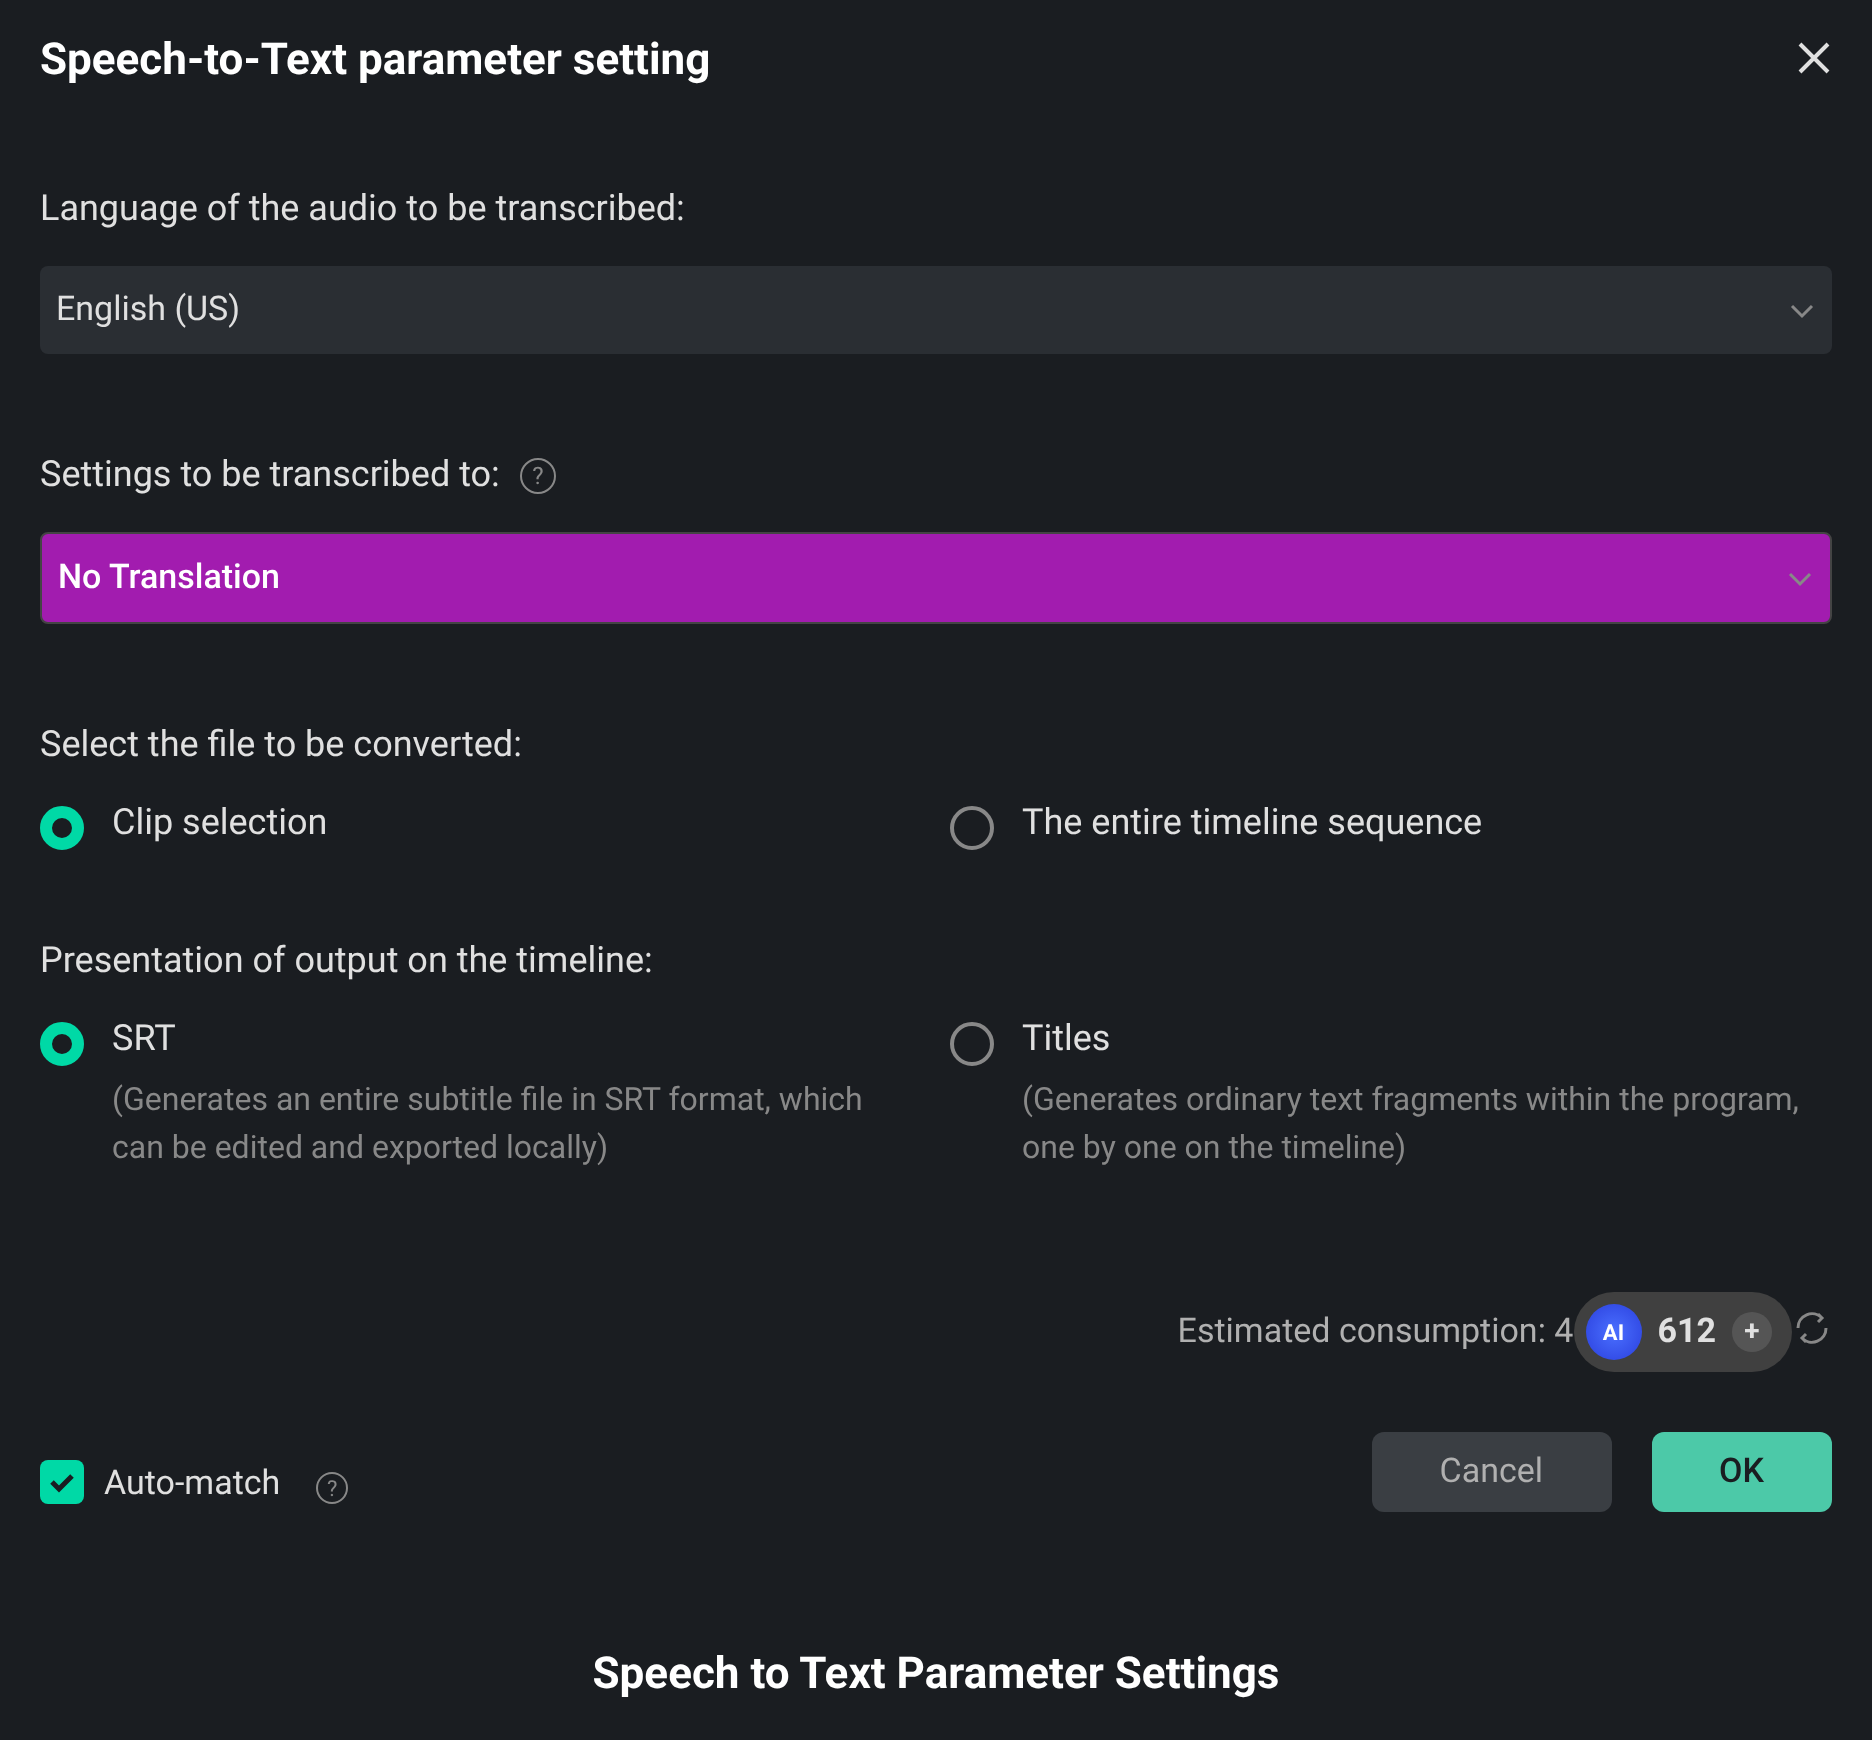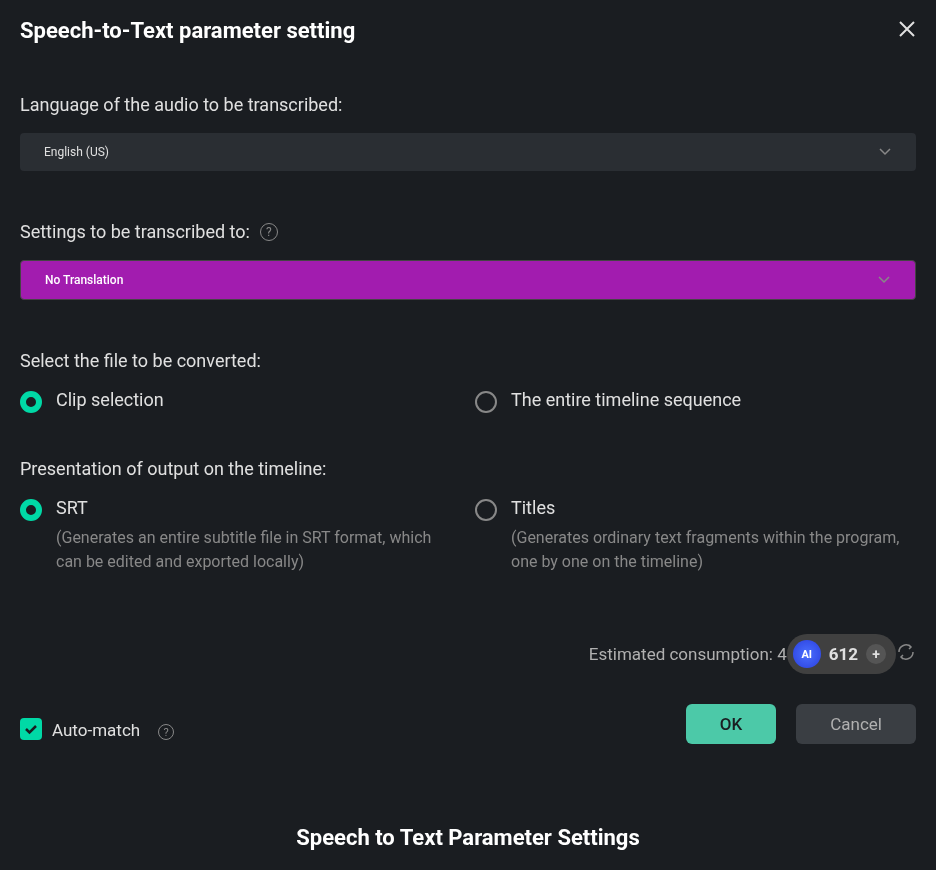--- a/index.html
+++ b/index.html
@@ -66,23 +66,23 @@
       border-radius: 50%;
       font-size: 11px;
       color: #888;
       margin-left: 8px;
     }
     .select-box {
       width: 100%;
       background: #2a2e33;
       border: none;
       border-radius: 4px;
-      padding: 12px 24px;
-      color: #e0e0e0;
-      font-size: 12px;
+      padding: 12px 8px;
+      color: #e0e0e0;
+      font-size: 17px;
       display: flex;
       justify-content: space-between;
       align-items: center;
       cursor: pointer;
       margin-bottom: 50px;
     }
     .select-box.dark {
       background: #a21caf;
       border: 1px solid #444;
     }
@@ -353,19 +353,19 @@
     <div class="checkbox-group">
       <div class="checkbox">
         <svg viewBox="0 0 16 16">
             <path d="M3 8 L6.5 11.5 L13 5" stroke="#1a1d21" stroke-width="2.5" fill="none"></path>
           </svg>
       </div>
       <span class="checkbox-label">Auto-match</span>
       <span class="help-icon-inline">?</span>
     </div>
     <div class="button-group">
+      <button class="btn btn-secondary">Cancel</button>
       <button class="btn btn-primary">OK</button>
-      <button class="btn btn-secondary">Cancel</button>
     </div>
   </div>
 </div>
 
 <div class="caption">Speech to Text Parameter Settings</div>
 
 </body></html>

